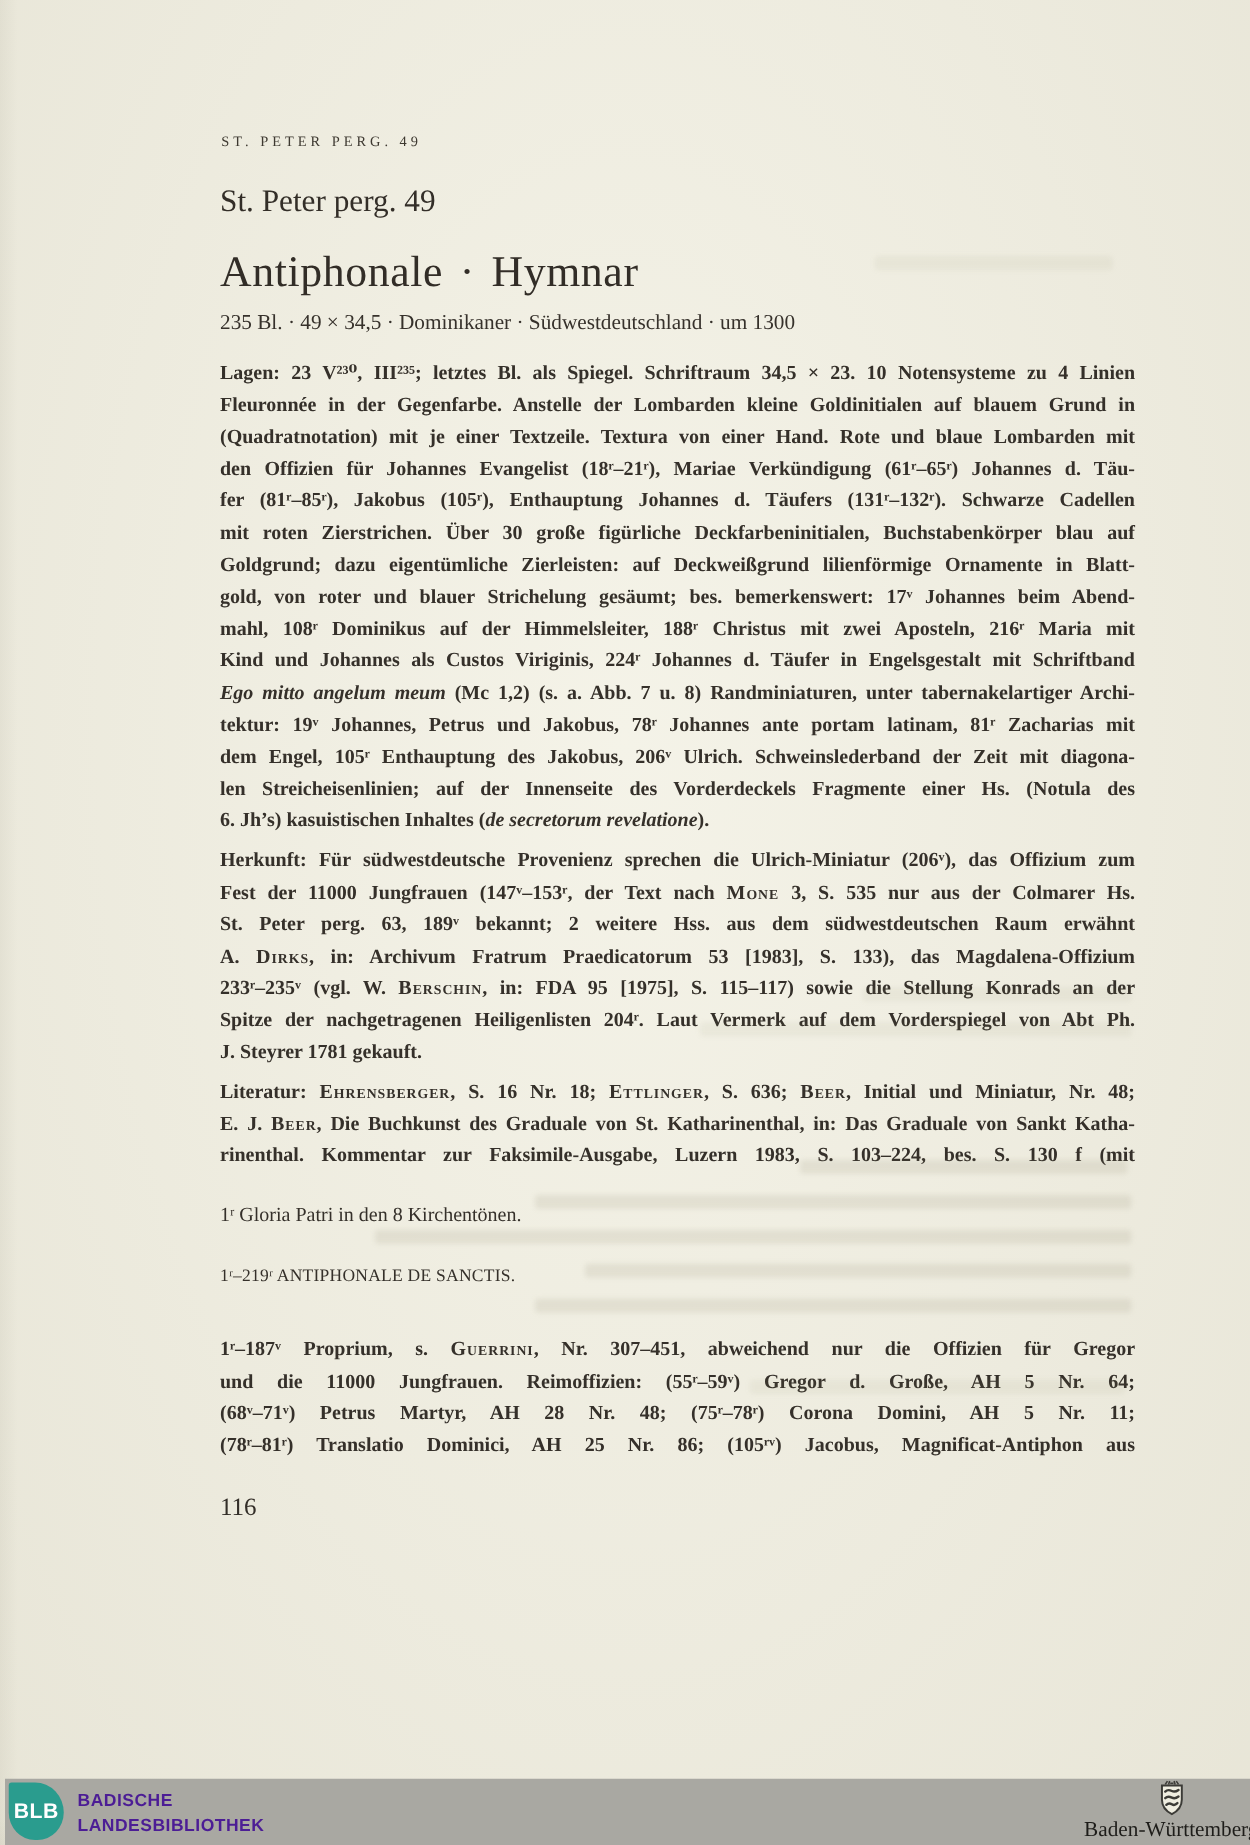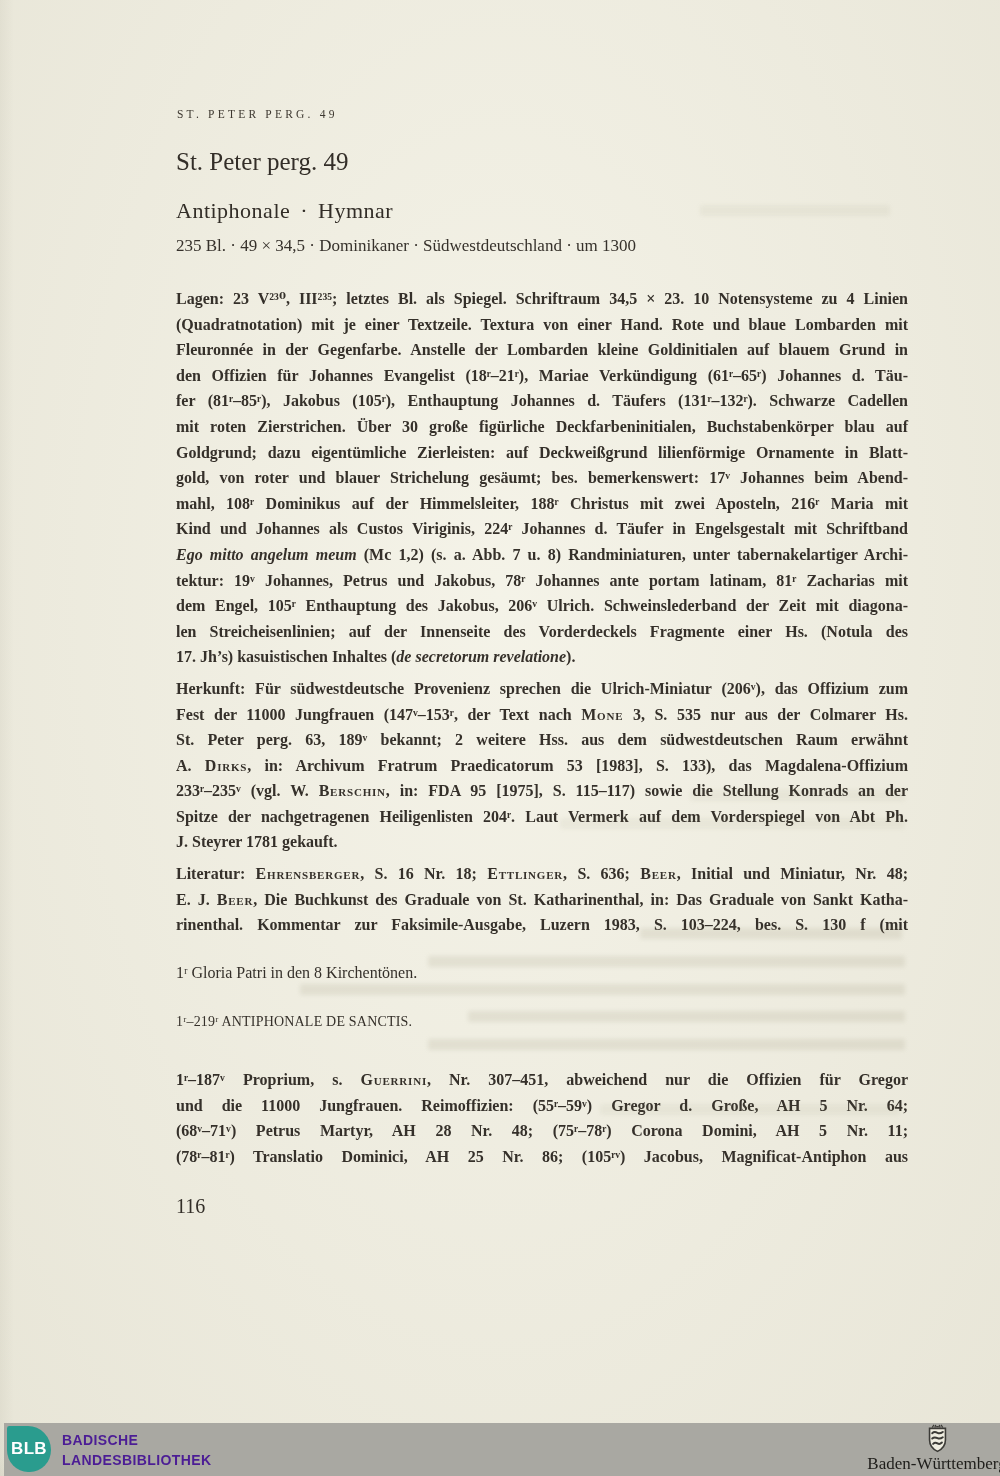--- a/index.html
+++ b/index.html
@@ -22,25 +22,25 @@
   .running-head {
     position: absolute; left: 177px; top: 108px;
     font-size: 11.5px; letter-spacing: 3.2px; color: #3d3830;
   }
   .shelfmark {
     position: absolute; left: 176px; top: 148px;
     font-size: 25px; color: #332e28;
   }
   .title {
     position: absolute; left: 176px; top: 198px;
-    font-size: 22px; letter-spacing: 0.5px; color: #322d27;
+    font-size: 35px; letter-spacing: 0.5px; color: #322d27;
     word-spacing: 4px;
   }
   .subtitle {
-    position: absolute; left: 176px; top: 236px;
+    position: absolute; left: 176px; top: 248px;
     font-size: 17px; color: #36312b; text-align: right;
   }
   .textcol {
     position: absolute; left: 176px; top: 286px; width: 732px;
   }
   .tline {
     font-size: 16px; line-height: 25.6px;
     text-align: justify; text-align-last: justify;
     white-space: normal;
   }
@@ -99,34 +99,34 @@
 <div class="page">
 
   <div class="running-head">ST. PETER PERG. 49</div>
   <div class="shelfmark">St. Peter perg. 49</div>
   <div class="title">Antiphonale · Hymnar</div>
   <div class="subtitle">235 Bl. · 49 × 34,5 · Dominikaner · Südwestdeutschland · um 1300</div>
 
   <div class="textcol">
     <div class="para">
         <div class="tline">Lagen: 23 V²³⁰, III²³⁵; letztes Bl. als Spiegel. Schriftraum 34,5 × 23. 10 Notensysteme zu 4 Linien</div>
+        <div class="tline">Fleuronnée in der Gegenfarbe. Anstelle der Lombarden kleine Goldinitialen auf blauem Grund in</div>
         <div class="tline">(Quadratnotation) mit je einer Textzeile. Textura von einer Hand. Rote und blaue Lombarden mit</div>
-        <div class="tline">Fleuronnée in der Gegenfarbe. Anstelle der Lombarden kleine Goldinitialen auf blauem Grund in</div>
         <div class="tline">den Offizien für Johannes Evangelist (18ʳ–21ʳ), Mariae Verkündigung (61ʳ–65ʳ) Johannes d. Täu-</div>
         <div class="tline">fer (81ʳ–85ʳ), Jakobus (105ʳ), Enthauptung Johannes d. Täufers (131ʳ–132ʳ). Schwarze Cadellen</div>
         <div class="tline">mit roten Zierstrichen. Über 30 große figürliche Deckfarbeninitialen, Buchstabenkörper blau auf</div>
         <div class="tline">Goldgrund; dazu eigentümliche Zierleisten: auf Deckweißgrund lilienförmige Ornamente in Blatt-</div>
         <div class="tline">gold, von roter und blauer Strichelung gesäumt; bes. bemerkenswert: 17ᵛ Johannes beim Abend-</div>
         <div class="tline">mahl, 108ʳ Dominikus auf der Himmelsleiter, 188ʳ Christus mit zwei Aposteln, 216ʳ Maria mit</div>
         <div class="tline">Kind und Johannes als Custos Viriginis, 224ʳ Johannes d. Täufer in Engelsgestalt mit Schriftband</div>
         <div class="tline"><span class="r-i">Ego mitto angelum meum</span><span> (Mc 1,2) (s. a. Abb. 7 u. 8) Randminiaturen, unter tabernakelartiger Archi-</span></div>
         <div class="tline">tektur: 19ᵛ Johannes, Petrus und Jakobus, 78ʳ Johannes ante portam latinam, 81ʳ Zacharias mit</div>
         <div class="tline">dem Engel, 105ʳ Enthauptung des Jakobus, 206ᵛ Ulrich. Schweinslederband der Zeit mit diagona-</div>
         <div class="tline">len Streicheisenlinien; auf der Innenseite des Vorderdeckels Fragmente einer Hs. (Notula des</div>
-        <div class="tline last"><span>17. Jh’s) kasuistischen Inhaltes (</span><span class="r-i">de secretorum revelatione</span><span>).</span></div>
+        <div class="tline last"><span>6. Jh’s) kasuistischen Inhaltes (</span><span class="r-i">de secretorum revelatione</span><span>).</span></div>
       </div>
     <div class="para">
         <div class="tline">Herkunft: Für südwestdeutsche Provenienz sprechen die Ulrich-Miniatur (206ᵛ), das Offizium zum</div>
         <div class="tline"><span>Fest der 11000 Jungfrauen (147ᵛ–153ʳ, der Text nach </span><span class="r-sc">Mone</span><span> 3, S. 535 nur aus der Colmarer Hs.</span></div>
         <div class="tline">St. Peter perg. 63, 189ᵛ bekannt; 2 weitere Hss. aus dem südwestdeutschen Raum erwähnt</div>
         <div class="tline"><span>A. </span><span class="r-sc">Dirks</span><span>, in: Archivum Fratrum Praedicatorum 53 [1983], S. 133), das Magdalena-Offizium</span></div>
         <div class="tline"><span>233ʳ–235ᵛ (vgl. W. </span><span class="r-sc">Berschin</span><span>, in: FDA 95 [1975], S. 115–117) sowie die Stellung Konrads an der</span></div>
         <div class="tline">Spitze der nachgetragenen Heiligenlisten 204ʳ. Laut Vermerk auf dem Vorderspiegel von Abt Ph.</div>
         <div class="tline last">J. Steyrer 1781 gekauft.</div>
       </div>

